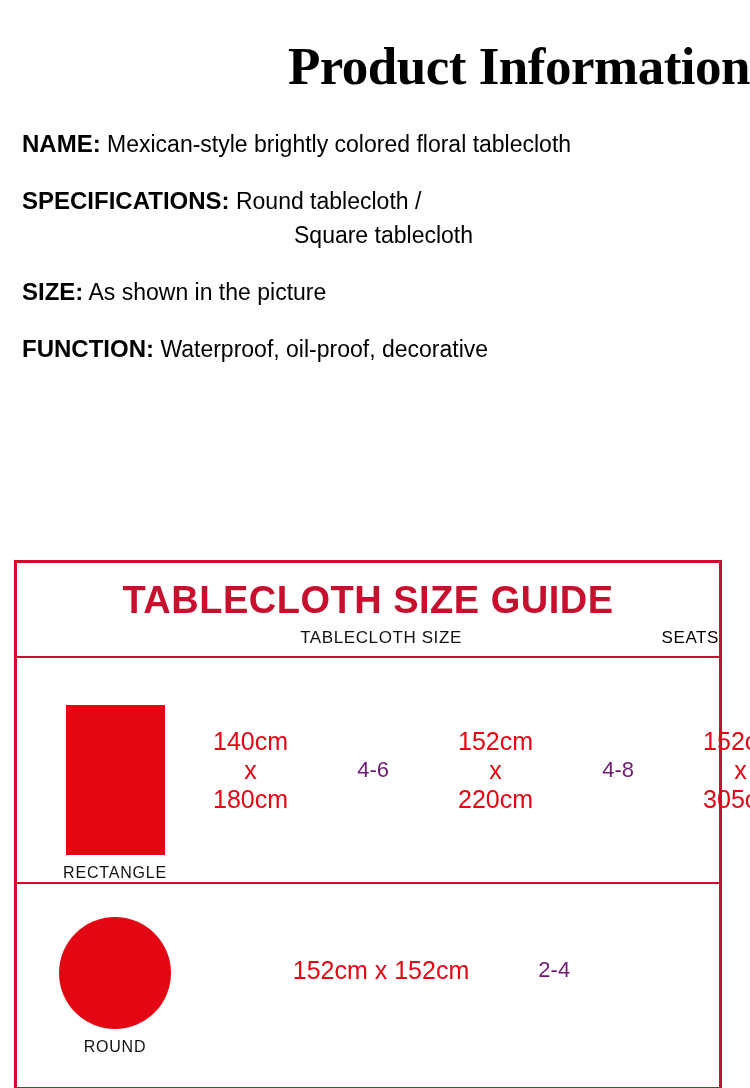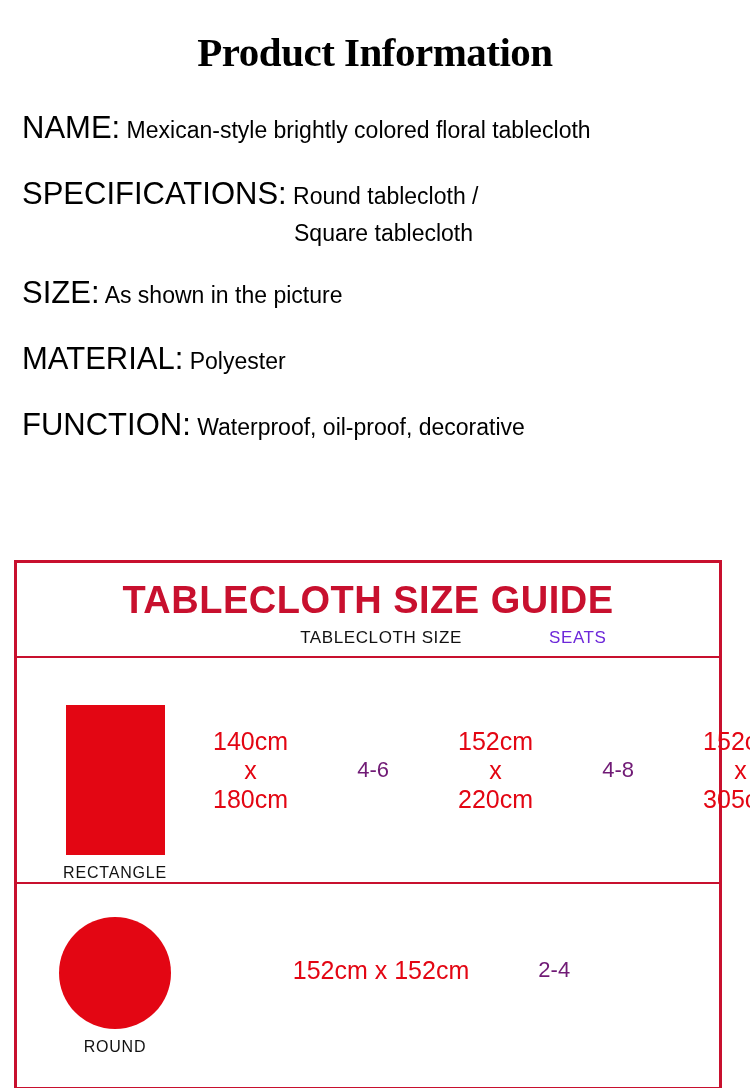--- a/index.html
+++ b/index.html
@@ -13,44 +13,44 @@
     font-family: "Liberation Sans", sans-serif;
     color: #000000;
     overflow: hidden;
     position: relative;
   }
 
   
   .page-title {
     font-family: "Liberation Serif", serif;
     font-weight: bold;
-    font-size: 41px;
+    font-size: 53px;
     line-height: 1;
-    text-align: center;
+    text-align: right;
     letter-spacing: -0.5px;
-    padding-top: 32px;
+    padding-top: 40px;
     color: #000;
   }
 
   
   .info-block {
     margin-top: 36px;
     padding-left: 22px;
     padding-right: 14px;
   }
   .info-row {
     margin-bottom: 27px;
     font-size: 23px;
     line-height: 1.25;
     color: #000;
   }
   .info-row:last-child { margin-bottom: 0; }
   .info-label {
-    font-weight: normal;
-    font-size: 31px;
+    font-weight: bold;
+    font-size: 24px;
   }
   .info-value {
     font-weight: normal;
     font-size: 23px;
   }
   .info-value-second-line {
     display: block;
     padding-left: 272px;
     margin-top: 5px;
   }
@@ -85,24 +85,24 @@
   .sg-head-size {
     flex: 1;
     text-align: center;
     font-size: 17px;
     letter-spacing: 0.6px;
     color: #111;
   }
   .sg-head-seats {
     width: 170px;
     flex: none;
-    text-align: left;
+    text-align: right;
     font-size: 17px;
     letter-spacing: 0.6px;
-    color: #6d28d9;
+    color: #000000;
   }
 
   .sg-section {
     display: flex;
     align-items: stretch;
   }
   .sg-section + .sg-section {
     border-top: 2px solid #c8102e;
   }
   .sg-shape-cell {
@@ -176,24 +176,20 @@
     <span class="info-label">SPECIFICATIONS:</span>
     <span class="info-value">Round tablecloth /</span>
     <span class="info-value info-value-second-line">Square tablecloth</span>
   </div>
 
   <div class="info-row">
     <span class="info-label">SIZE:</span>
     <span class="info-value">As shown in the picture</span>
   </div>
 
-  <div class="info-row">
-    <span class="info-label">MATERIAL:</span>
-    <span class="info-value">Polyester</span>
-  </div>
 
   <div class="info-row">
     <span class="info-label">FUNCTION:</span>
     <span class="info-value">Waterproof, oil-proof, decorative</span>
   </div>
 
 </div>
 
 <div class="size-guide">
 

